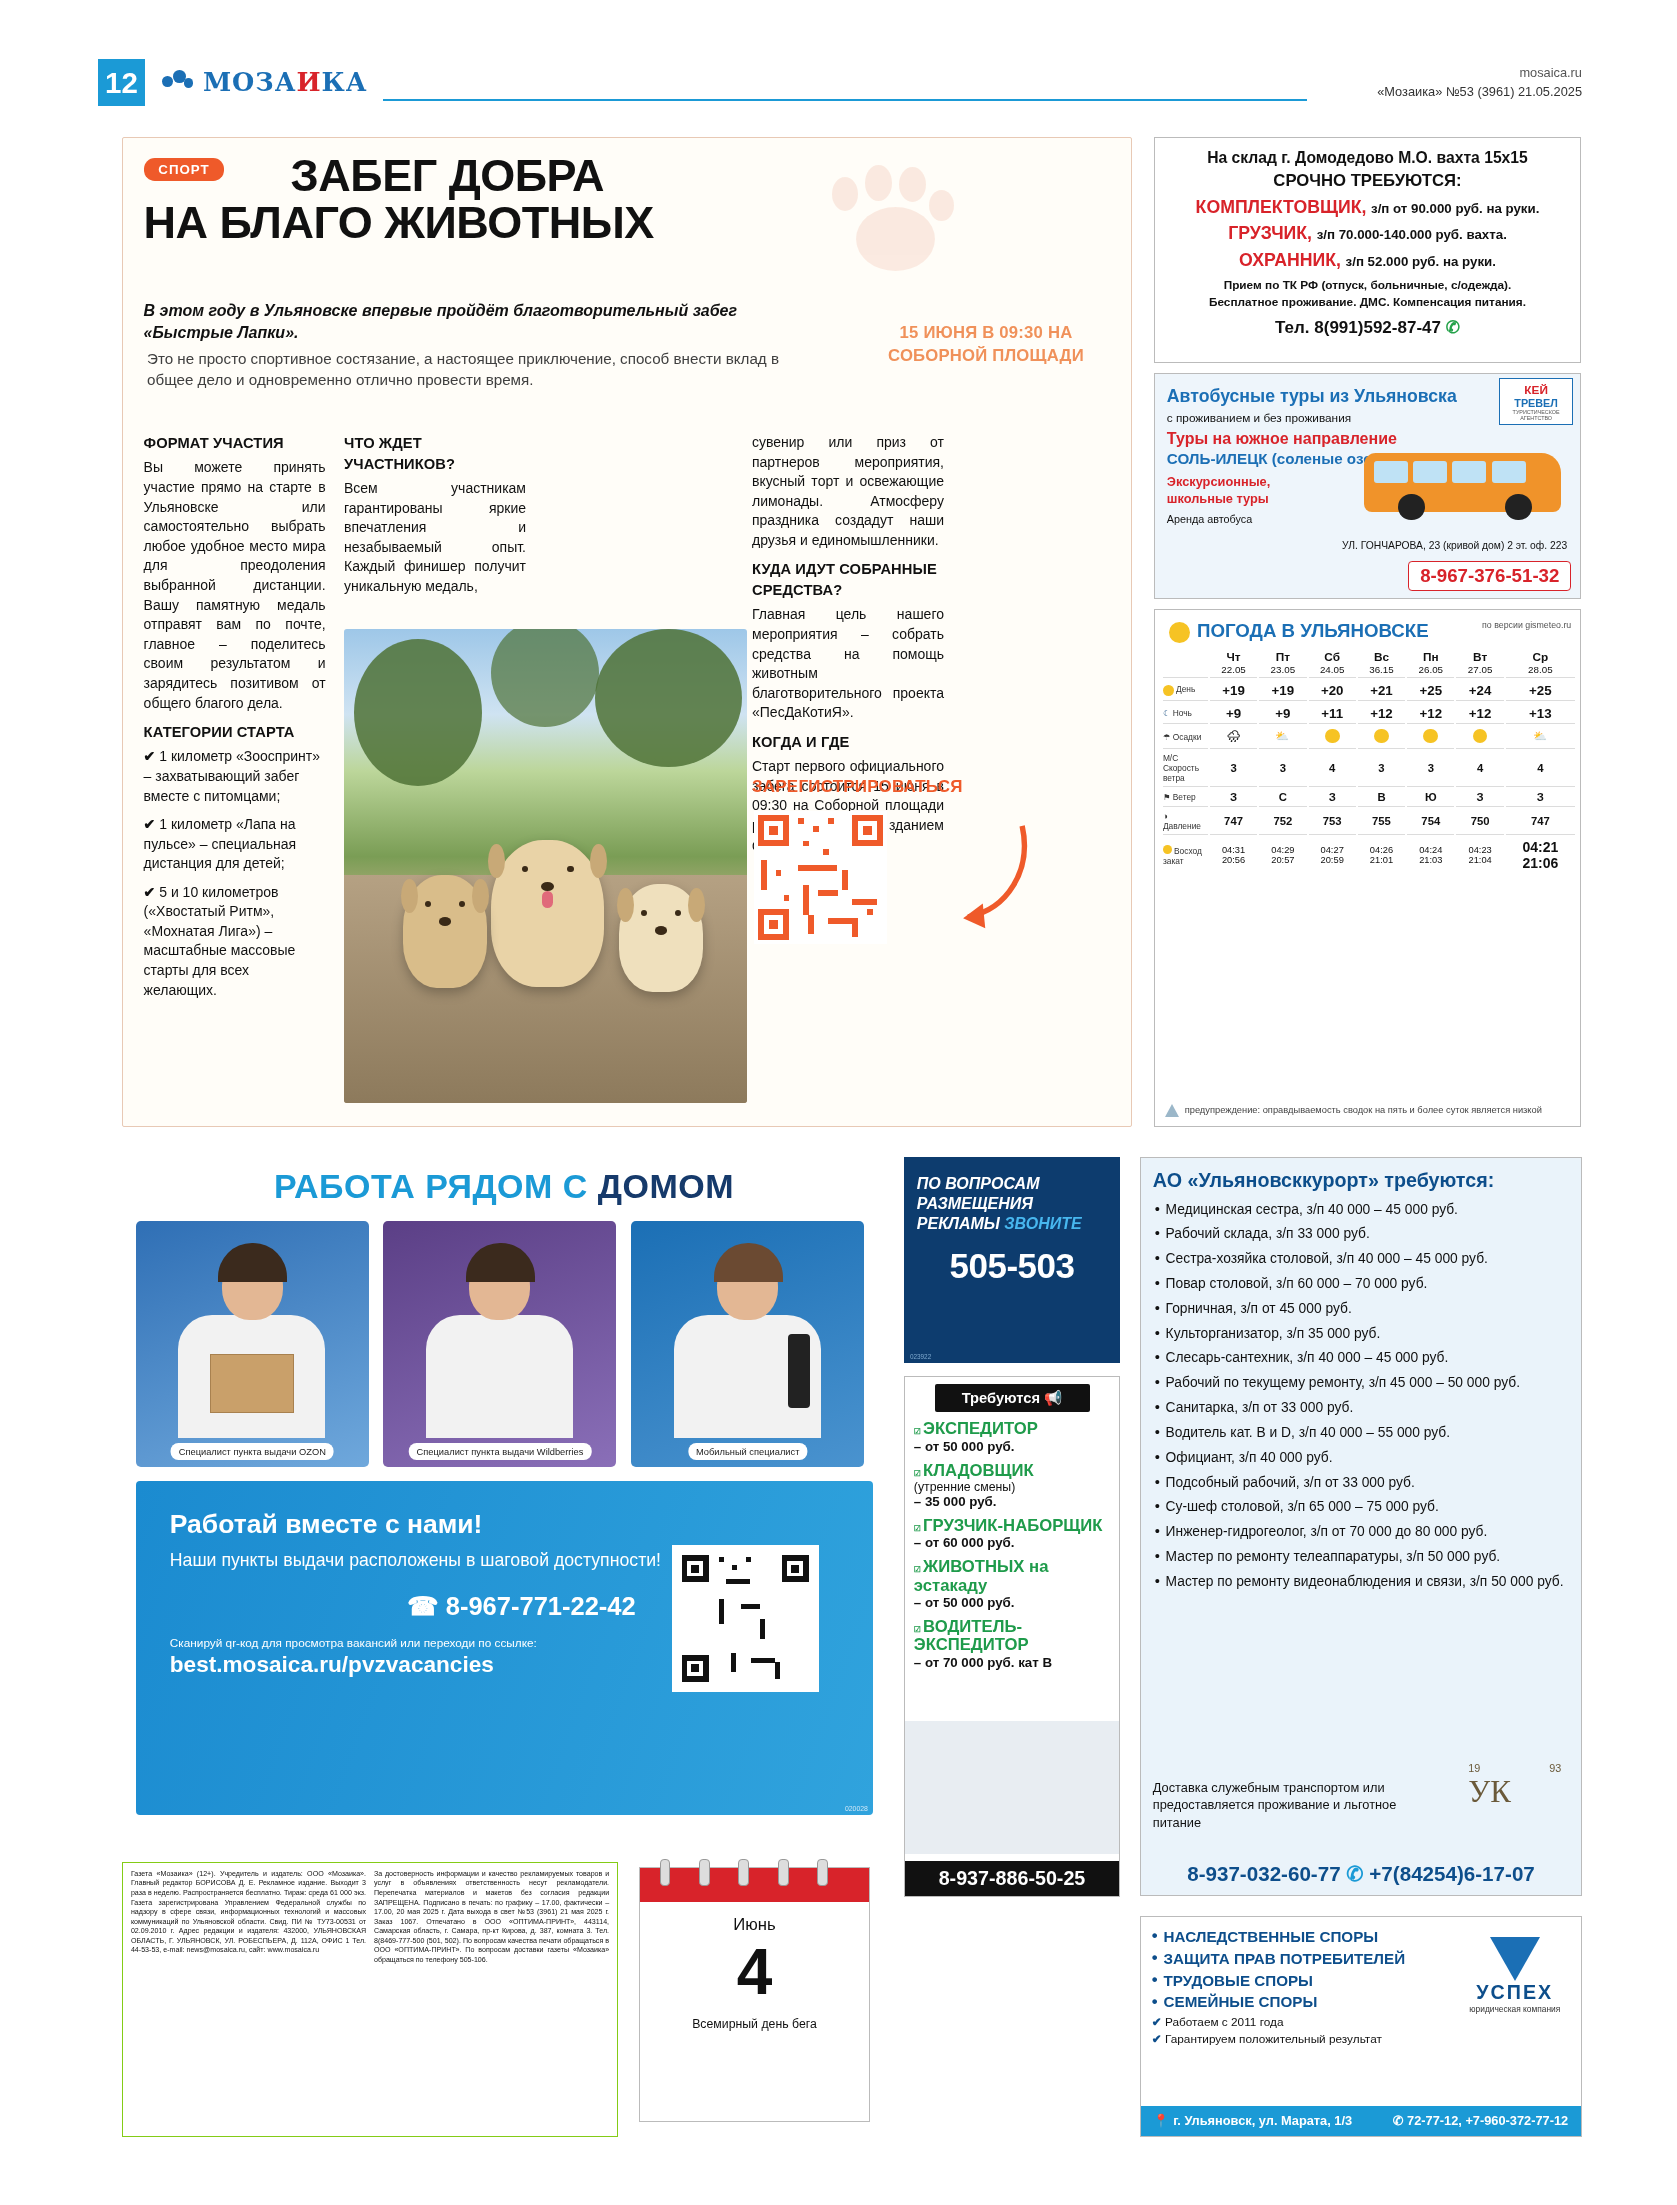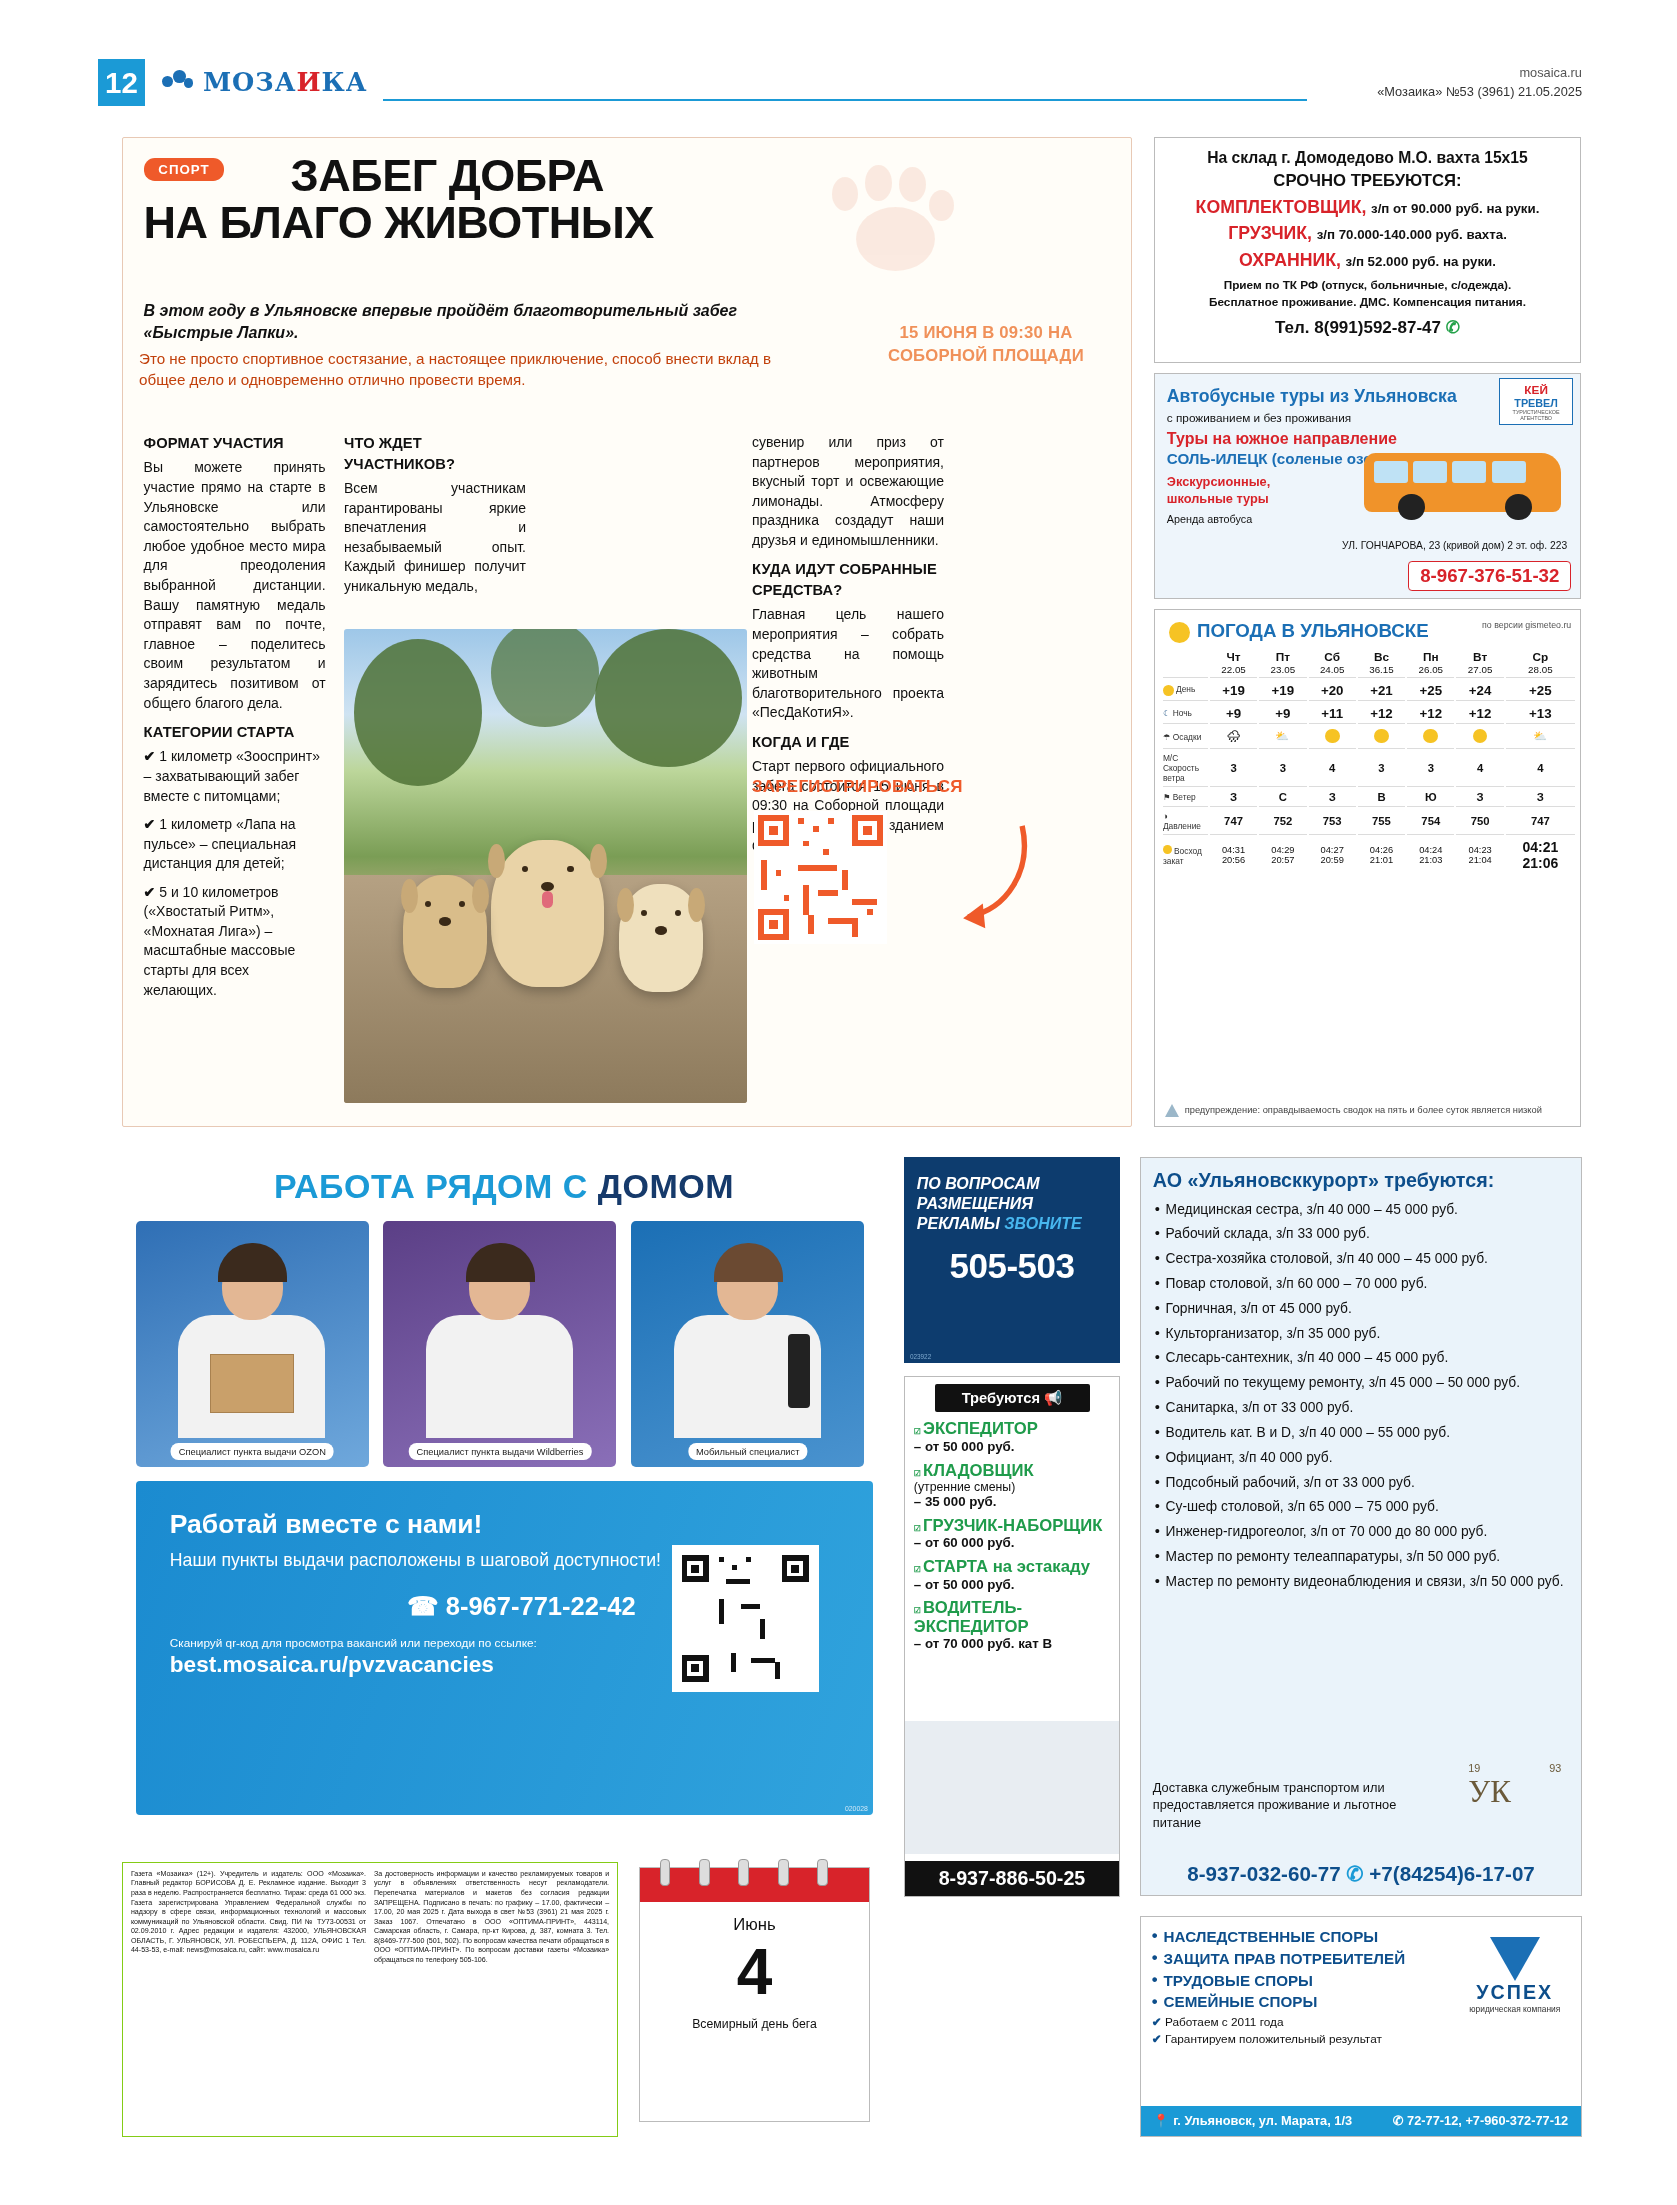--- a/index.html
+++ b/index.html
@@ -53,22 +53,22 @@
   .headline .l2 { display:block; }
   .paw {
     position:absolute; right:162px; top:24.6px; width:147px; height:142px; opacity:.28;
   }
   .paw i { position:absolute; background:#f0b9a4; border-radius:50%; display:block; }
   .lede {
     position:absolute; left:20.6px; top:162px; width:629px;
     font-size:16px; font-style:italic; font-weight:bold; line-height:1.35; color:#111;
   }
   .intro {
-    position:absolute; left:16px; top:211px; width:648px;
-    font-size:15.2px; line-height:1.38; color:#c2410c;
+    position:absolute; left:24px; top:211px; width:648px;
+    font-size:15.2px; line-height:1.38; color:#404040;
   }
   .eventinfo {
     position:absolute; right:27px; top:184px; width:236px; text-align:center;
     color:#f0915a; font-size:16.7px; font-weight:bold; line-height:1.35; letter-spacing:0.2px;
   }
 
   .col { position:absolute; font-size:14px; line-height:1.4; color:#111; }
   .col h4 { font-size:14.7px; font-weight:bold; margin:0 0 4.9px 0; letter-spacing:0.1px; }
   .col p { margin:0 0 8.8px 0; text-align:justify; }
   .col-a { left:20.6px; top:295px; width:182px; }
@@ -616,21 +616,21 @@
     <div class="num">505-503</div>
     <div class="code">023922</div>
   </div>
 
   <div class="ad ad-green">
     <div class="hdr"><span>Требуются</span> <span>📢</span></div>
     <ul>
       <li><span class="chk">☑</span> <span class="job">ЭКСПЕДИТОР</span><div class="pay">– от 50 000 руб.</div></li>
       <li><span class="chk">☑</span> <span class="job">КЛАДОВЩИК</span><div class="sub">(утренние смены)</div><div class="pay">– 35 000 руб.</div></li>
       <li><span class="chk">☑</span> <span class="job">ГРУЗЧИК-НАБОРЩИК</span><div class="pay">– от 60 000 руб.</div></li>
-      <li><span class="chk">☑</span> <span class="job">СТАРТА на эстакаду</span><div class="pay">– от 50 000 руб.</div></li>
+      <li><span class="chk">☑</span> <span class="job">ЖИВОТНЫХ на эстакаду</span><div class="pay">– от 50 000 руб.</div></li>
       <li><span class="chk">☑</span> <span class="job">ВОДИТЕЛЬ-ЭКСПЕДИТОР</span><div class="pay">– от 70 000 руб. кат В</div></li>
     </ul>
     <div class="worker"></div>
     <div class="tel">8-937-886-50-25</div>
   </div>
 
   <div class="ad ad-kurort">
     <h3>АО «Ульяновсккурорт» требуются:</h3>
     <ul>
       <li>Медицинская сестра, з/п 40 000 – 45 000 руб.</li>

